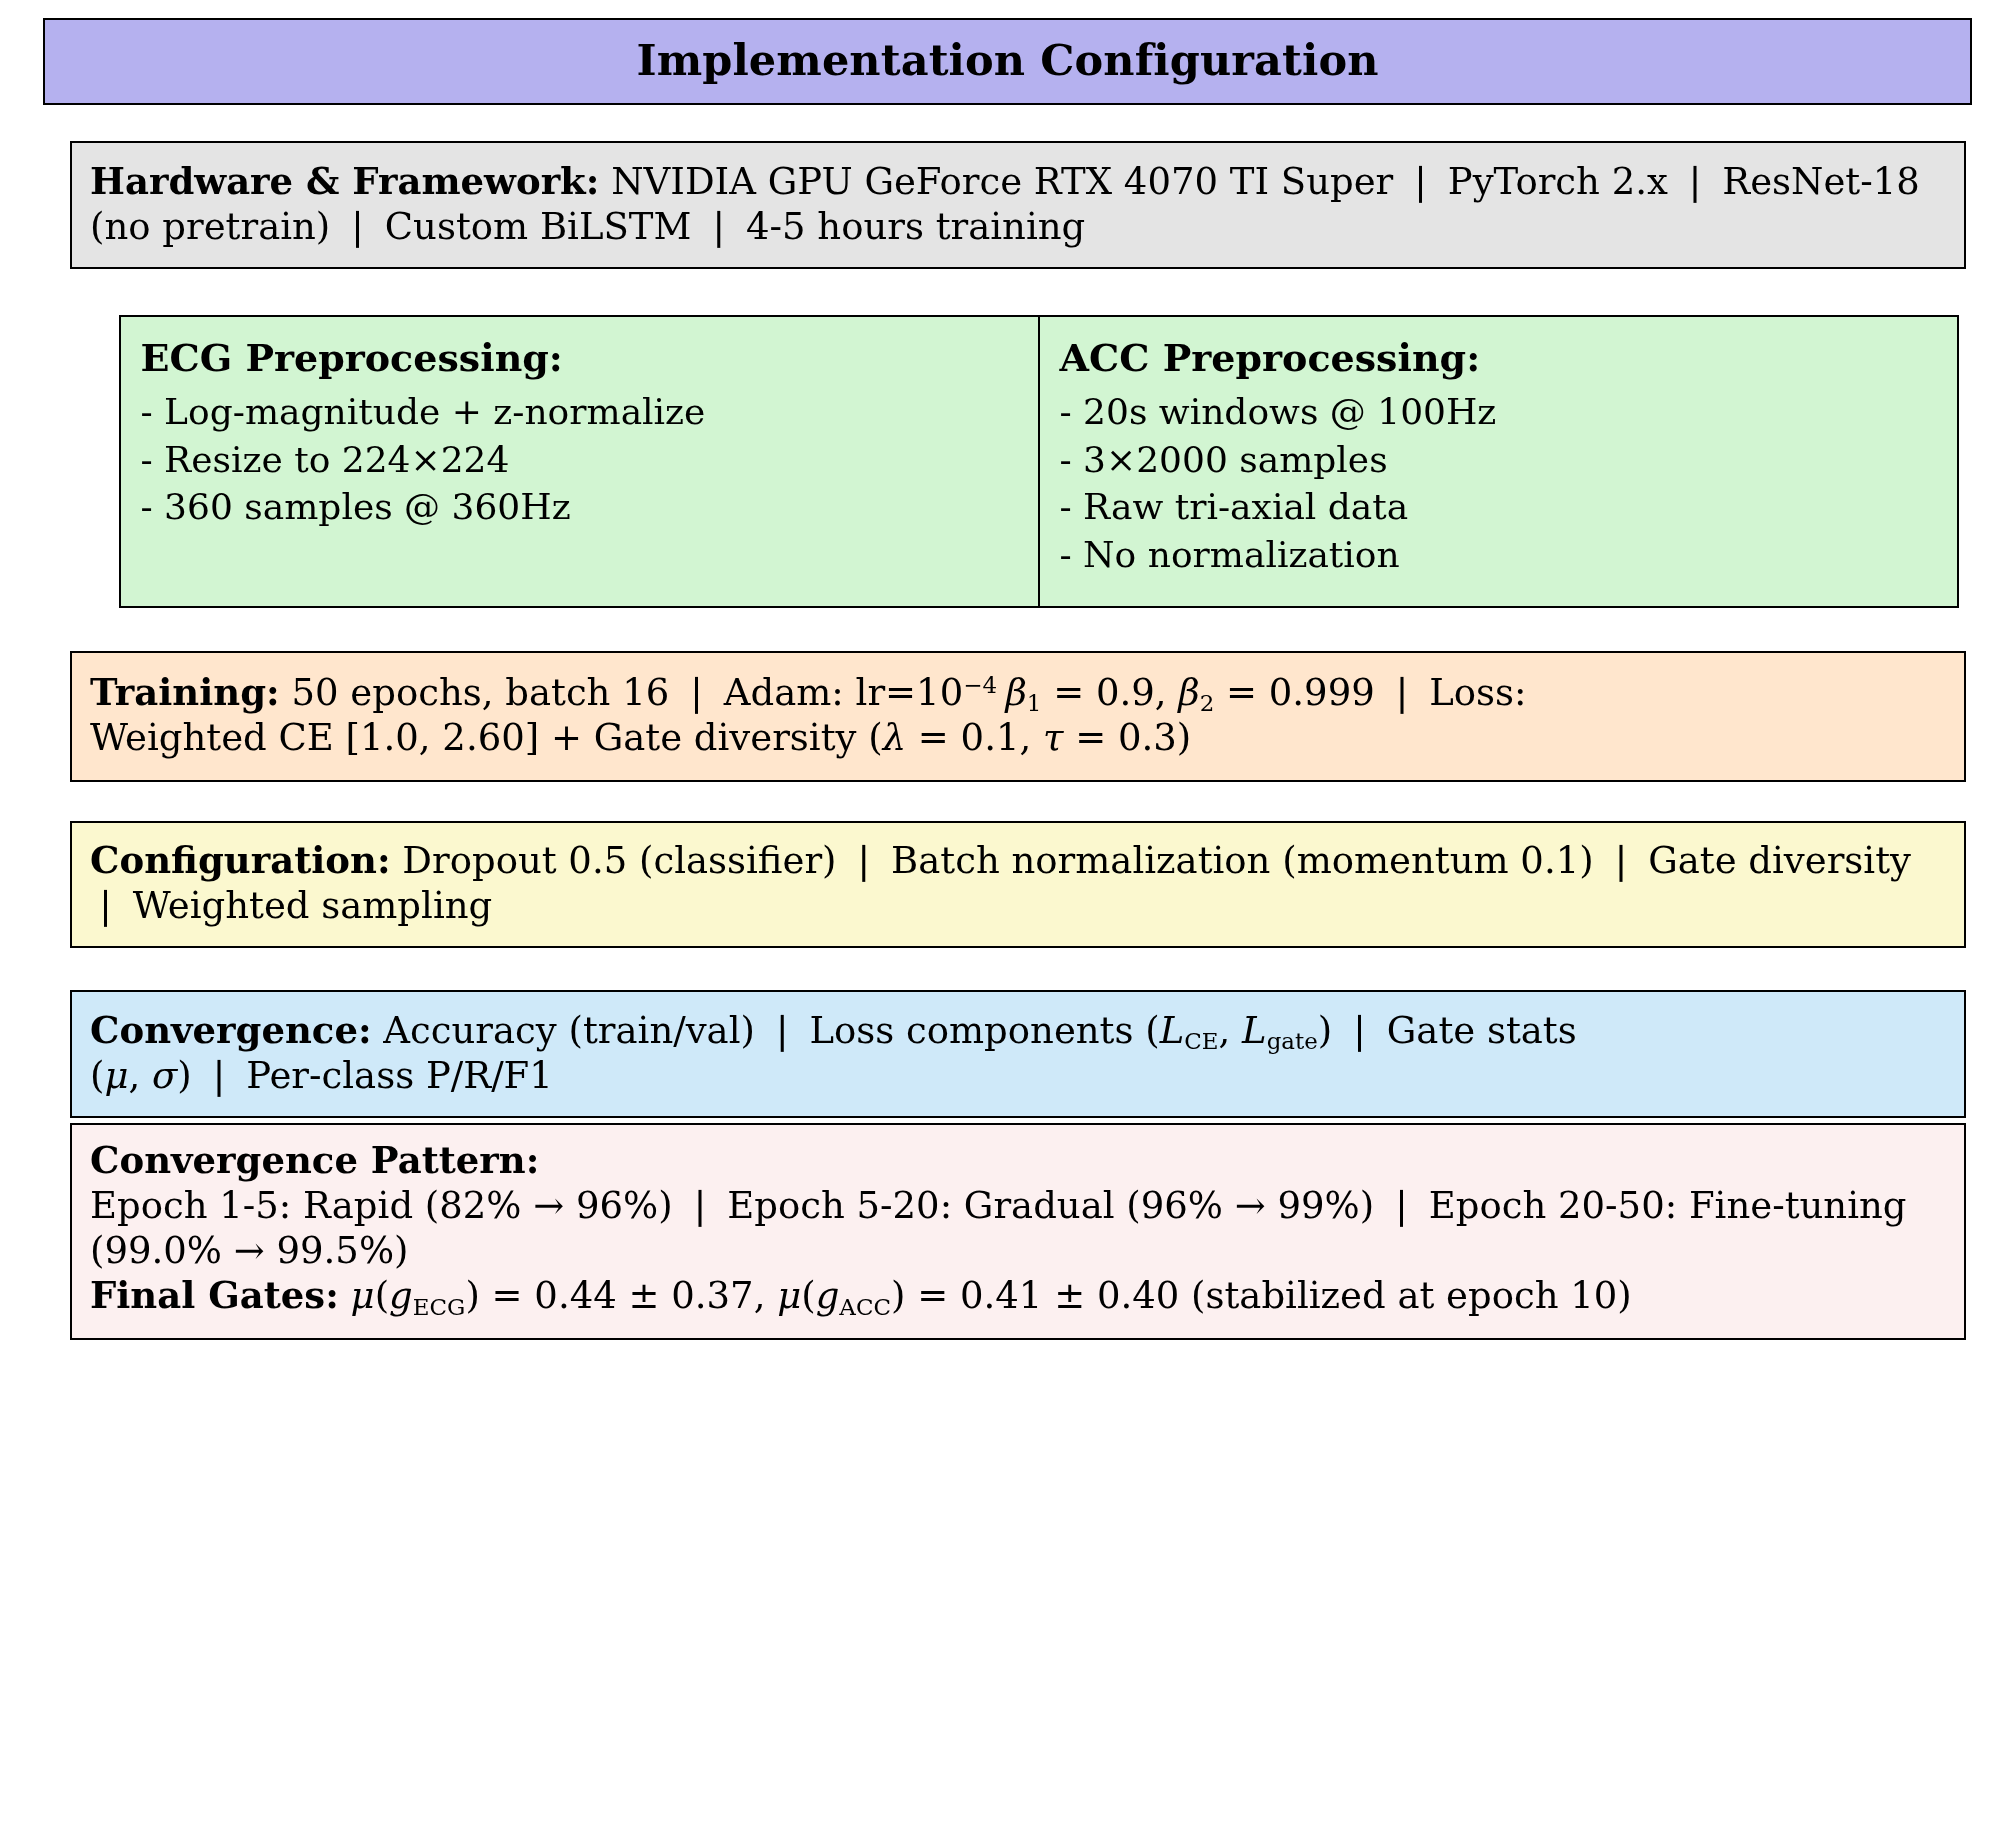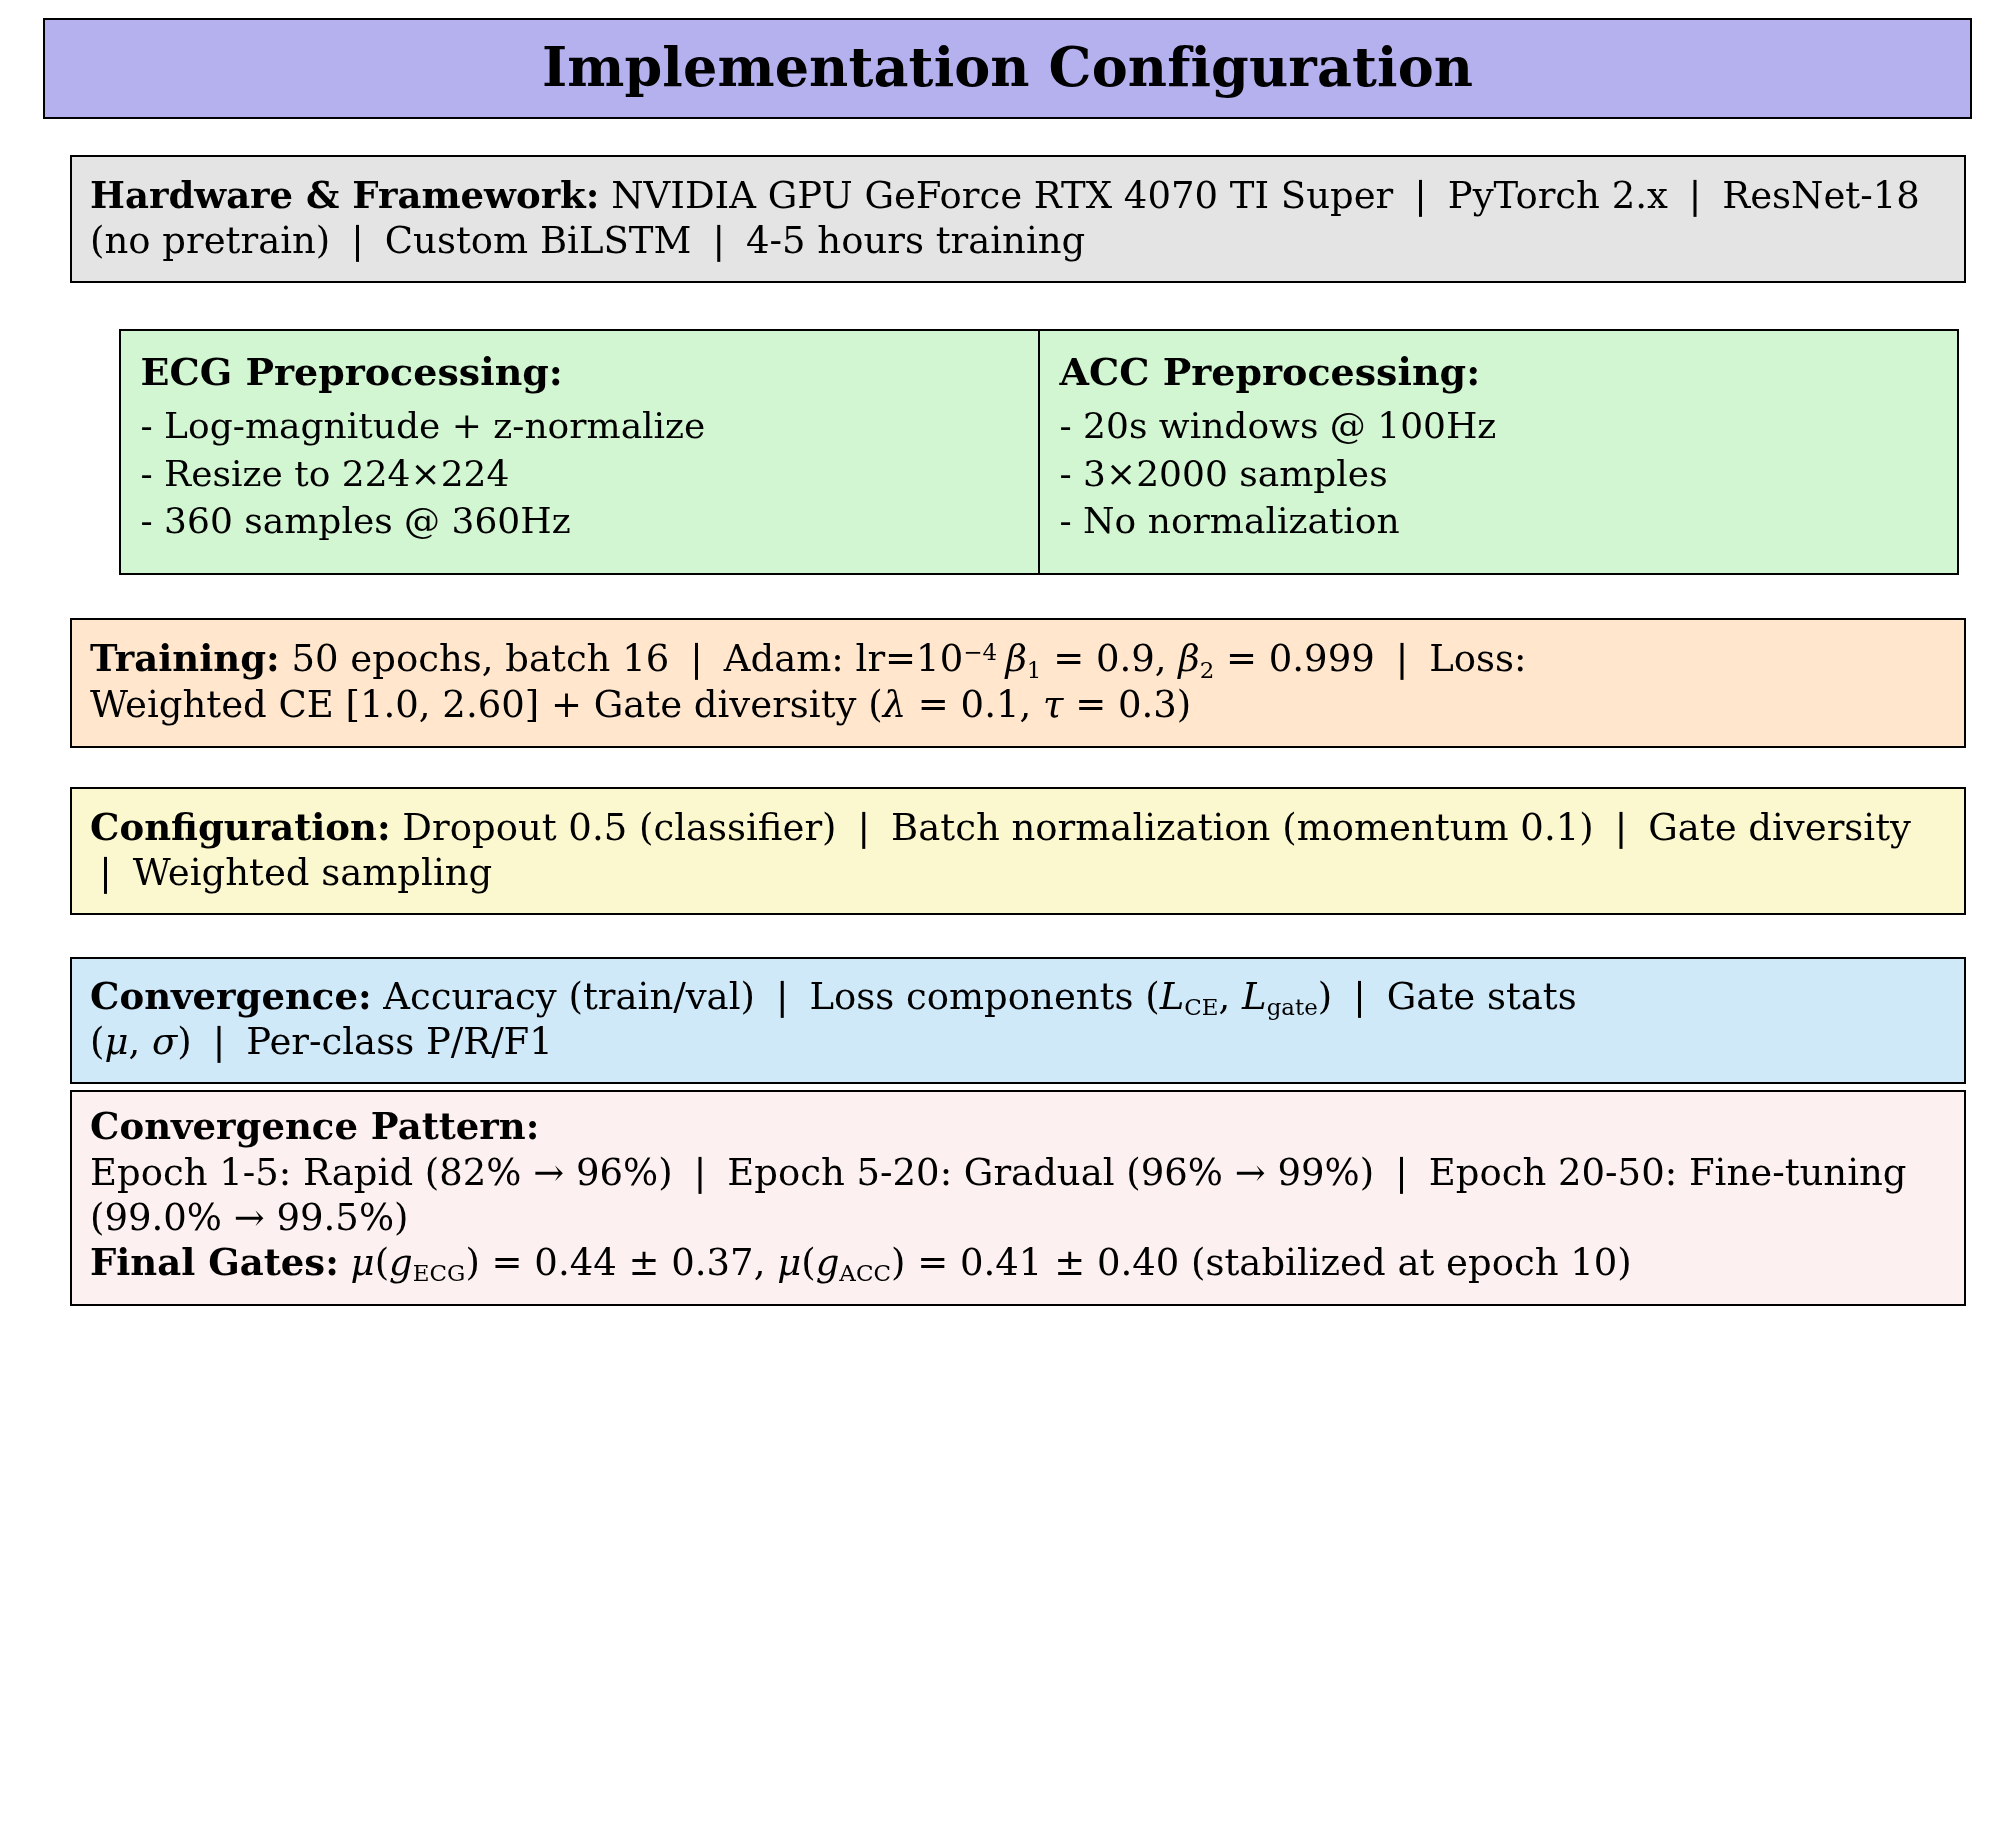--- a/index.html
+++ b/index.html
@@ -26,21 +26,21 @@
   }
   
   .title-box {
     background: #b5b1ef;
     border: 2.8px solid #000000;
     margin: 0 15.3px 0 15.3px;
     padding: 15.3px 0 18px 0;
     text-align: center;
   }
   .title-text {
-    font-size: 54px;
+    font-size: 43px;
     font-weight: bold;
     letter-spacing: 0.1px;
   }
   
   .hw-box {
     background: #e4e4e4;
     margin: 36px 21px 0 42px;
     padding: 15.3px 18px 18px 18px;
   }
   .body-text {
@@ -131,20 +131,21 @@
     <div class="prep-col left">
       <div class="prep-head">ECG Preprocessing:</div>
       <div class="prep-line">- Log-magnitude + z-normalize</div>
       <div class="prep-line">- Resize to 224×224</div>
       <div class="prep-line">- 360 samples @ 360Hz</div>
     </div>
     <div class="prep-col right">
       <div class="prep-head">ACC Preprocessing:</div>
       <div class="prep-line">- 20s windows @ 100Hz</div>
       <div class="prep-line">- 3×2000 samples</div>
+      <div class="prep-line">- Raw tri-axial data</div>
       <div class="prep-line">- No normalization</div>
     </div>
   </div>
 
   <div class="box train-box">
     <div class="body-text">
       <b>Training:</b><span> 50 epochs, batch 16 ❘ Adam: lr=10</span><span class="sup">−4</span><span class="sep"></span><span class="mathit">β</span><span class="sub">1</span><span> = 0.9,</span> <span class="mathit">β</span><span class="sub">2</span><span> = 0.999 ❘ Loss:</span><br>
       <span>Weighted CE [1.0, 2.60] + Gate diversity (</span><span class="mathit">λ</span><span> = 0.1,</span> <span class="mathit">τ</span><span> = 0.3)</span>
     </div>
   </div>

